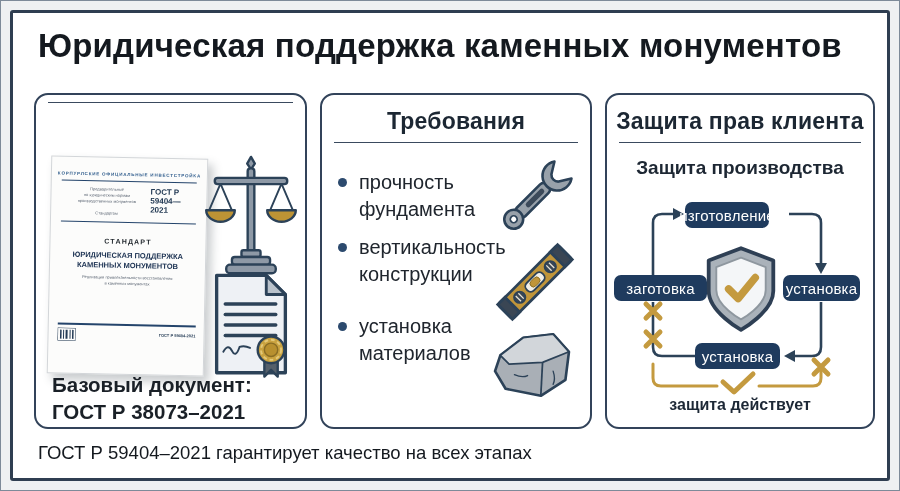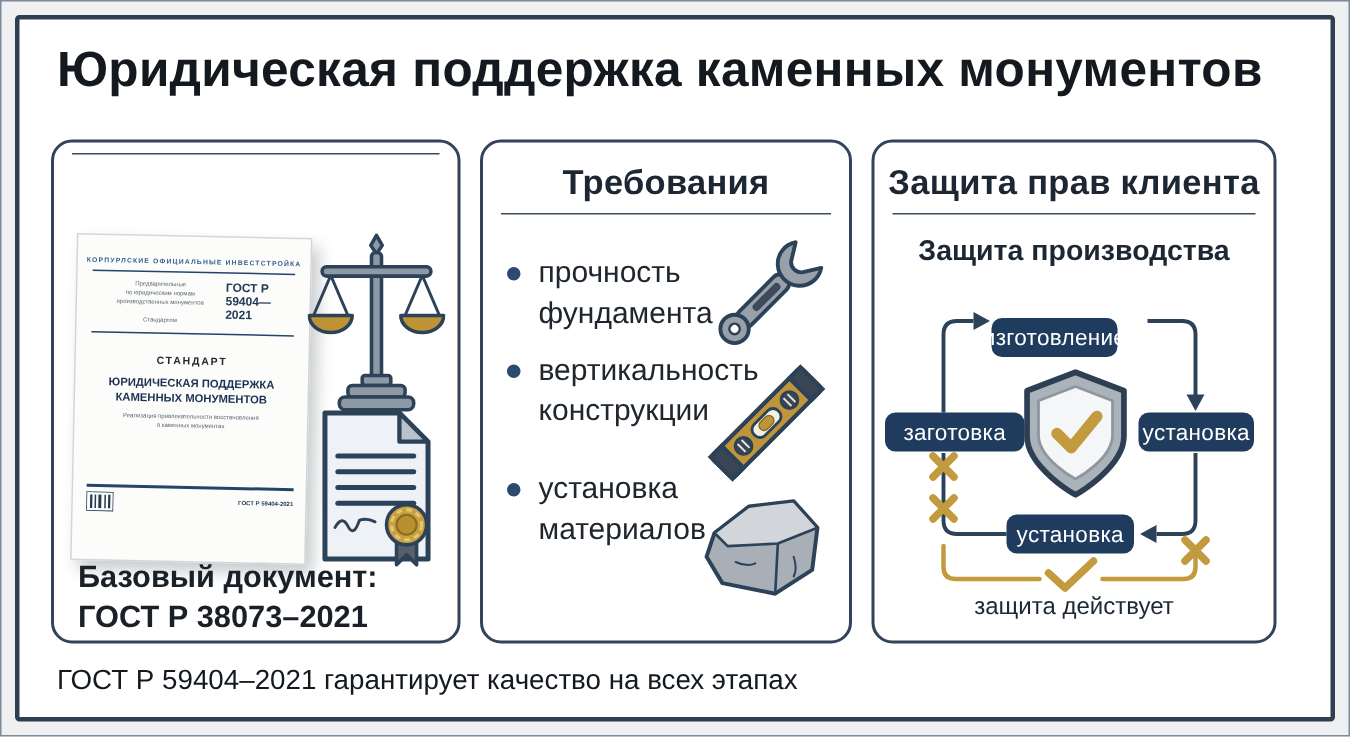--- a/index.html
+++ b/index.html
@@ -24,21 +24,21 @@
   }
   .panels{
     position:absolute;top:80px;left:21px;
     display:flex;gap:13px;
   }
   .panel{
     position:relative;height:336px;box-sizing:border-box;
     border:2px solid #32435a;border-radius:14px;background:#fff;
   }
   .panel.p-left{width:273px;}
-  .panel.p-mid{width:248px;}
+  .panel.p-mid{width:272px;}
   .panel.p-right{width:270px;}
   .panel h2{
     margin:13px 6px 0;text-align:center;
     font-size:23px;font-weight:700;color:#1c2733;letter-spacing:.2px;
   }
   .rule{margin:7px 12px 0;border-top:1.6px solid #3a4a5e;}
   .preline{white-space:pre-line;}
 
   
   .doc{
@@ -91,28 +91,28 @@
     font-size:19px;font-weight:700;color:#1d2733;
   }
   .flow-svg{position:absolute;left:0;top:0;width:270px;height:336px;}
   .stage{
     position:absolute;height:26px;box-sizing:border-box;
     background:#1f3b5e;border-radius:7px;color:#fff;
     font-size:15px;font-weight:500;
     display:flex;align-items:center;justify-content:center;
     letter-spacing:.2px;
   }
-  .stage-top{left:78px;top:117px;width:84px;}
+  .stage-top{left:78px;top:107px;width:84px;}
   .stage-left{left:7px;top:180px;width:93px;}
   .stage-right{left:176px;top:180px;width:77px;}
   .stage-bottom{left:88px;top:248px;width:85px;}
   .shield-wrap{position:absolute;left:96px;top:150px;}
   .flow-status{
     position:absolute;top:301px;left:0;right:0;text-align:center;
-    font-size:16px;font-weight:400;color:#1d2836;
+    font-size:16px;font-weight:700;color:#1d2836;
   }
 
   .footer{
     position:absolute;left:25px;bottom:14px;
     font-size:18.5px;font-weight:400;color:#14191f;
   }
 </style>
 </head>
 <body>
 

